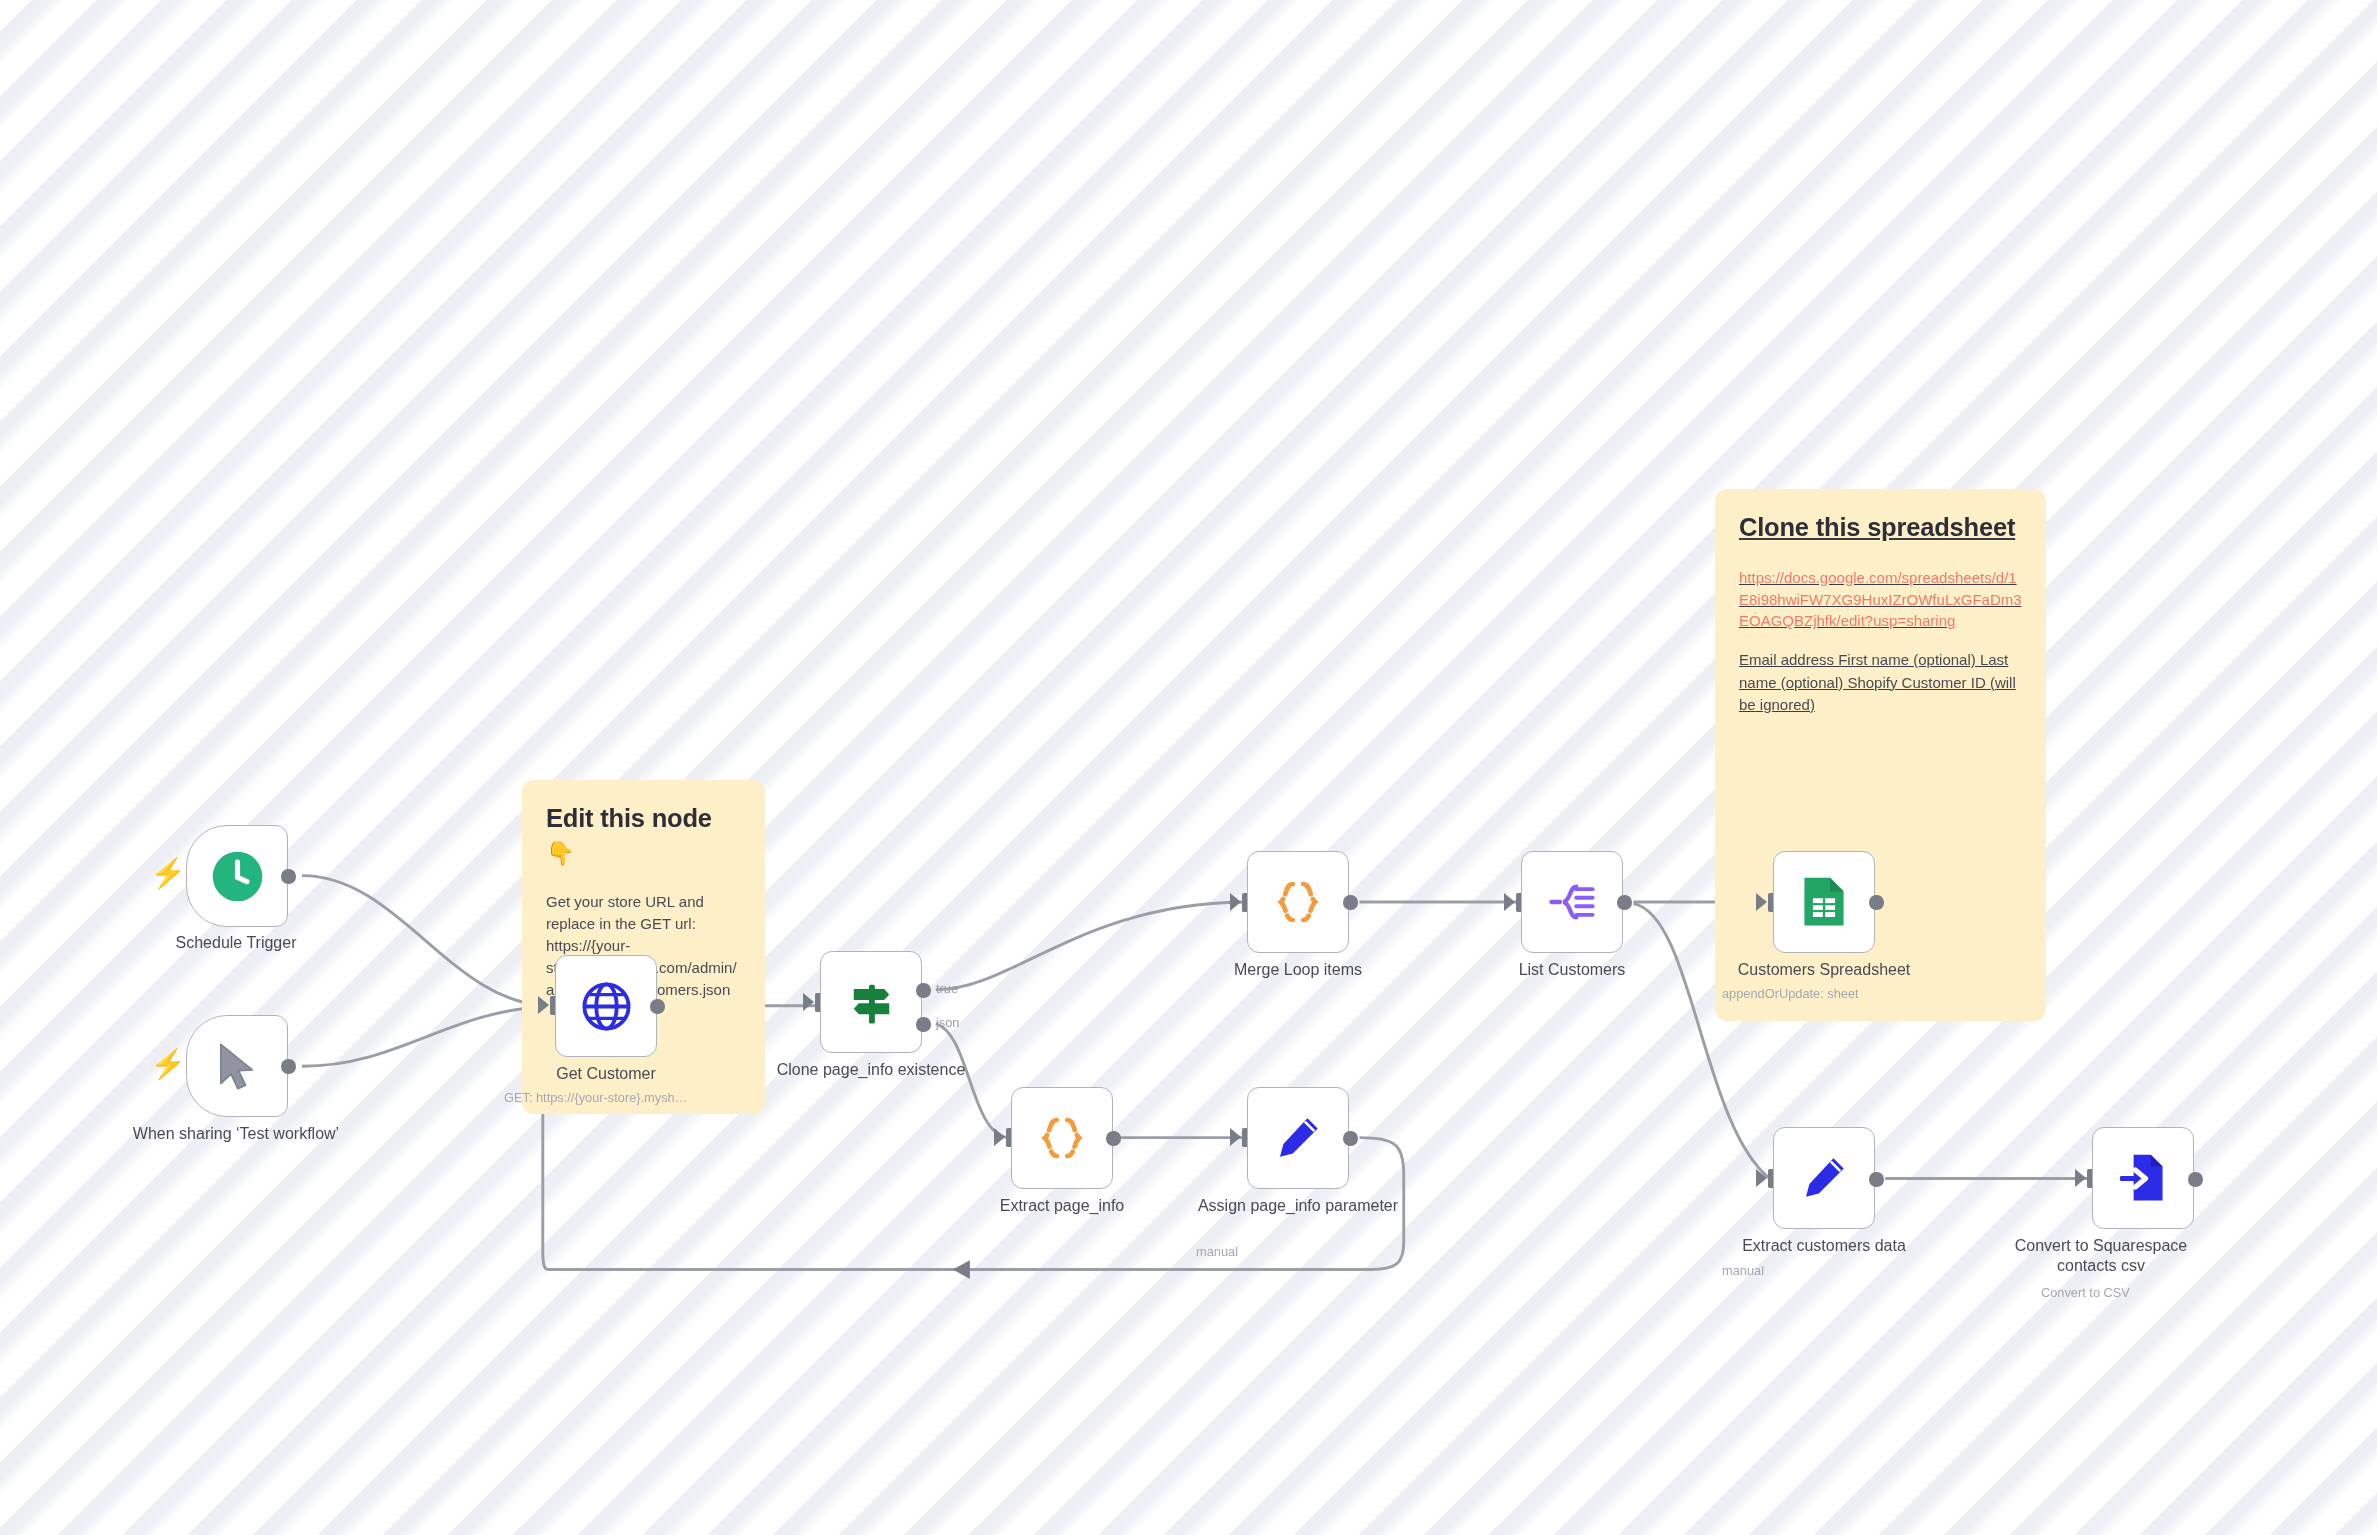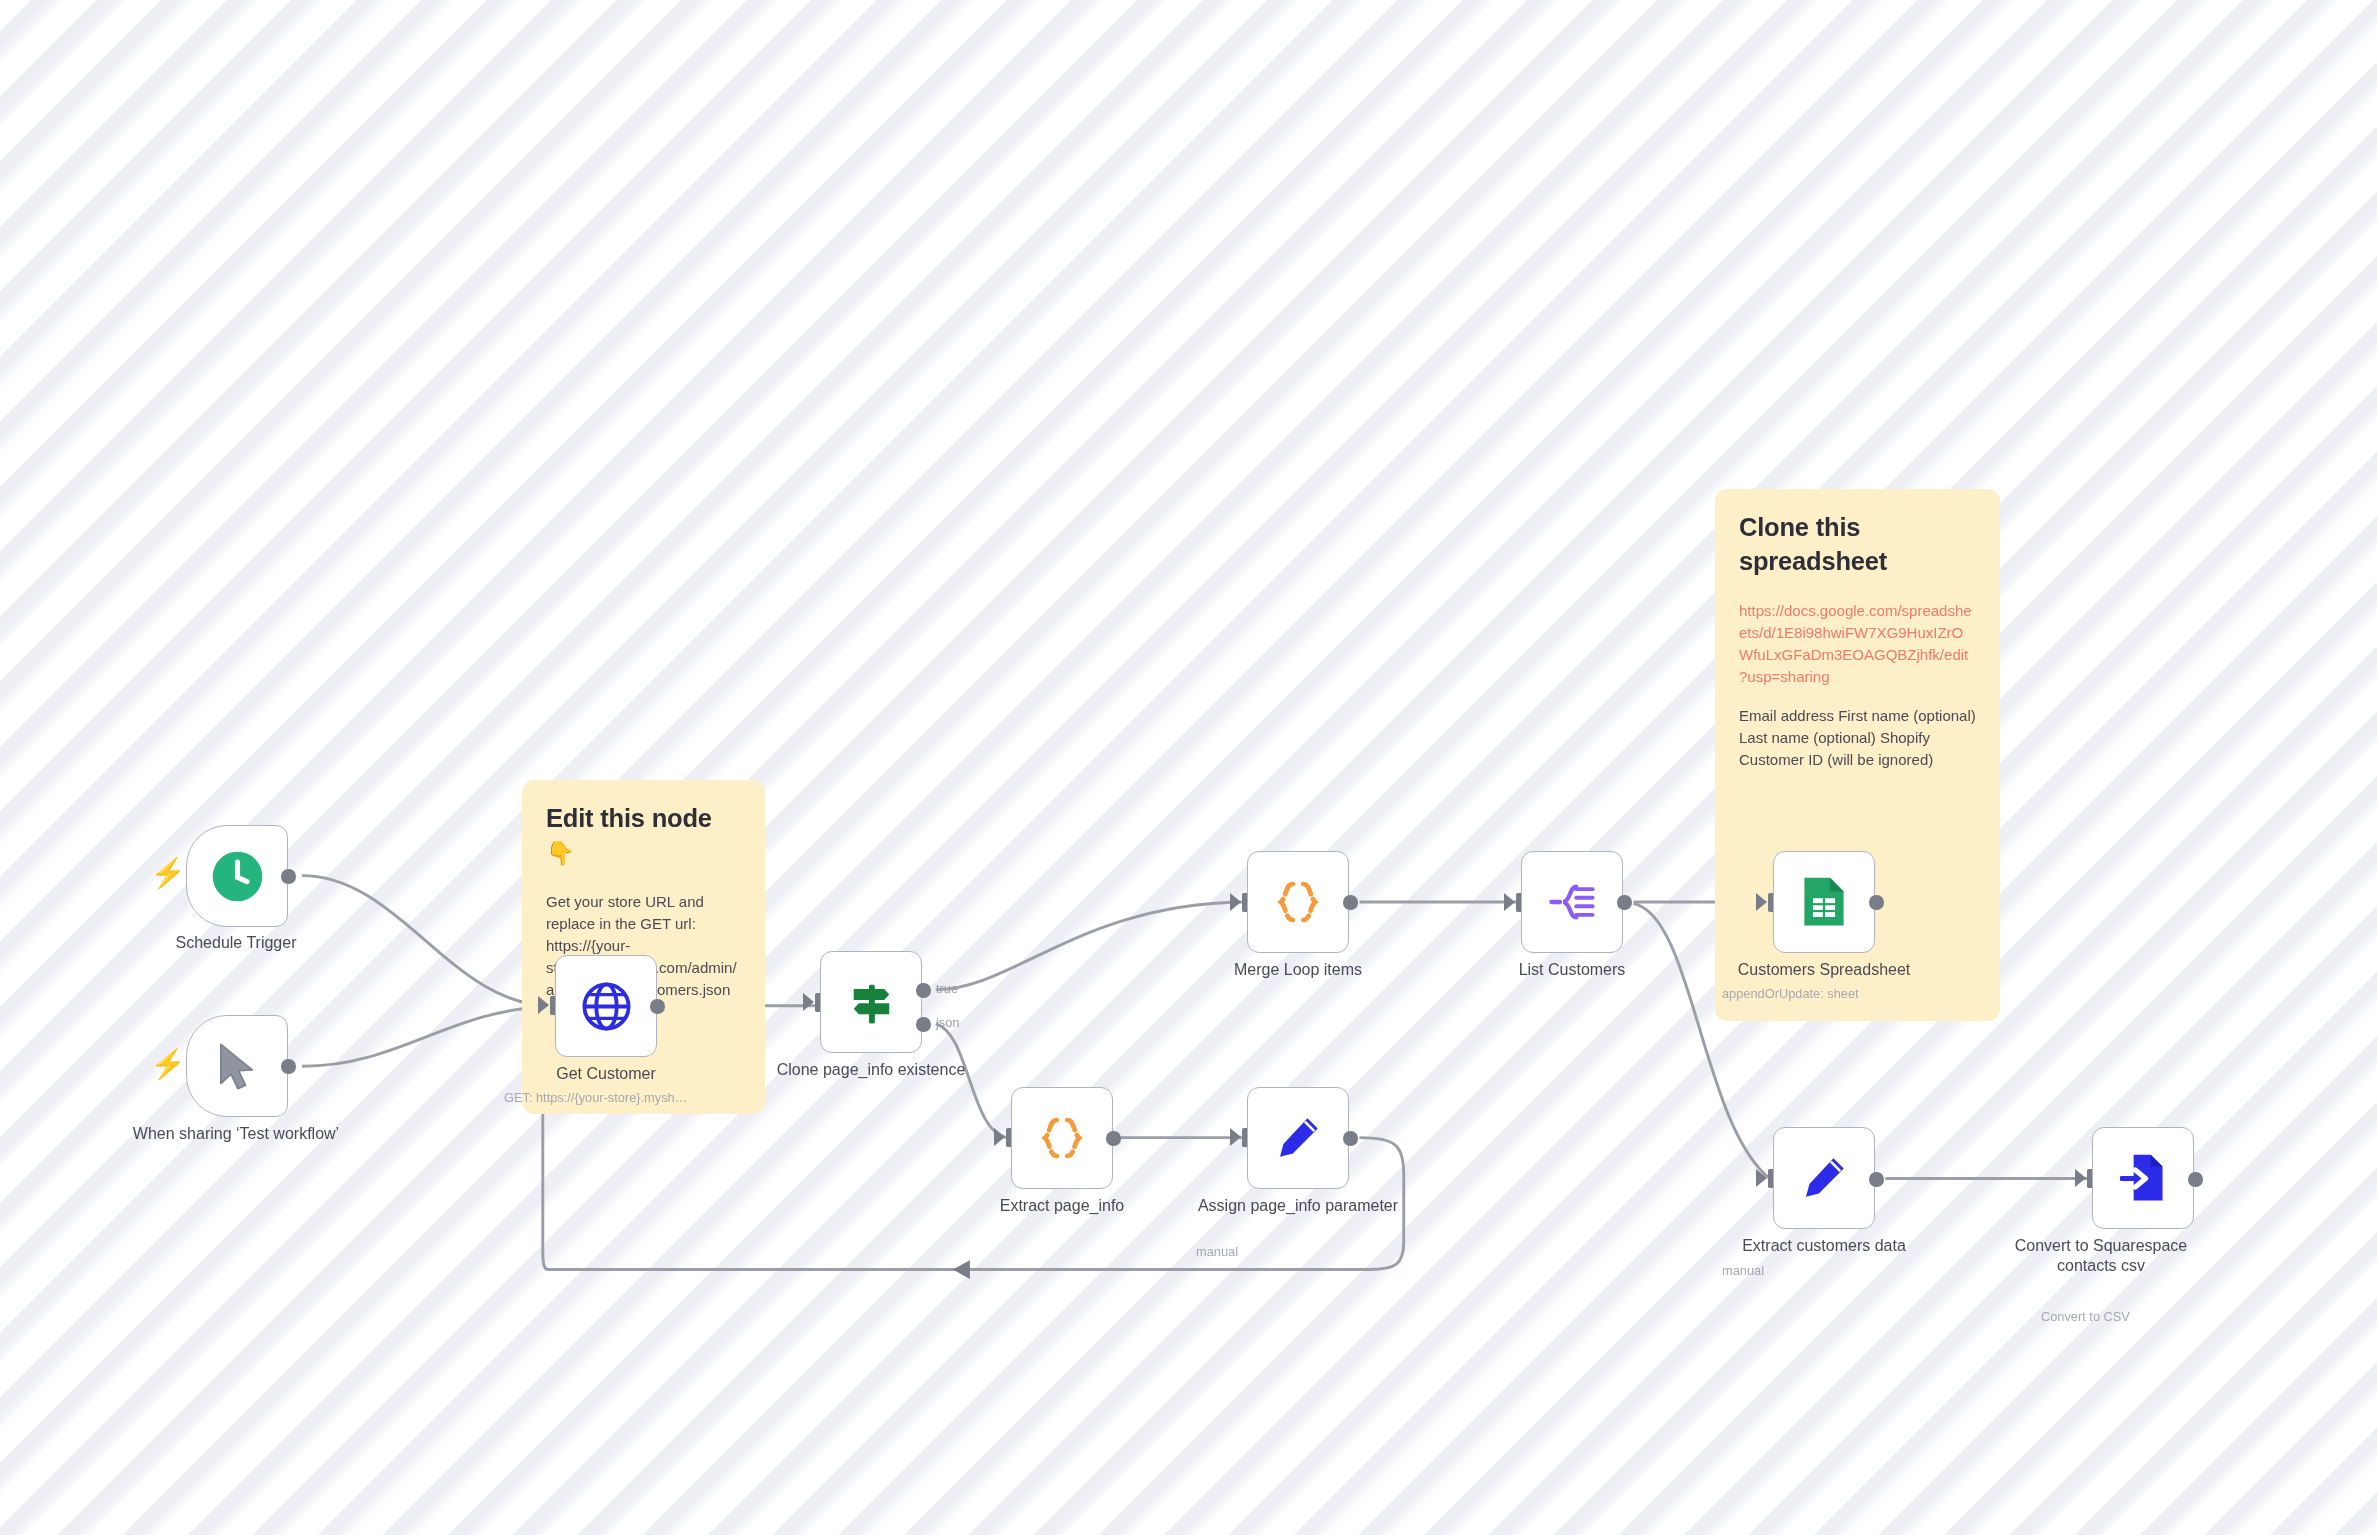--- a/index.html
+++ b/index.html
@@ -174,21 +174,21 @@
   </svg>
 
   <div class="sticky" style="left:522px; top:780px; width:243px; height:334px;">
     <h2>
       <span>Edit this node</span>
       <span class="emoji">👇</span>
     </h2>
     <p>Get your store URL and replace in the GET url: https://{your-store}.myshopify.com/admin/api/2025-01/customers.json</p>
   </div>
 
-  <div class="sticky" style="left:1715px; top:489px; width:285px; height:532px;">
+  <div class="sticky" style="left:1715px; top:489px; width:331px; height:532px;text-decoration:underline;">
     <h2>Clone this spreadsheet</h2>
     <p class="link">https://docs.google.com/spreadsheets/d/1E8i98hwiFW7XG9HuxIZrOWfuLxGFaDm3EOAGQBZjhfk/edit?usp=sharing</p>
     <p class="list">Email address
 First name (optional)
 Last name (optional)
 Shopify Customer ID (will be ignored)</p>
   </div>
 
   <div class="bolt" style="left:150px; top:859px;">⚡</div>
   <div class="node trigger" style="left:186px; top:825px;">
@@ -321,16 +321,16 @@
   <div class="node" style="left:2092px; top:1127px;">
     <svg class="ico" width="46" height="51" viewBox="0 0 54 60">
       <path d="M16 2 H36 L50 16 V56 H16 Z" fill="#2b2be8"></path>
       <path d="M36 2 L50 16 H36 Z" fill="#1f1fc0"></path>
       <path d="M2 30 H26" stroke="#2b2be8" stroke-width="6" stroke-linecap="round"></path>
       <path d="M18 20 L30 30 L18 40" stroke="#ffffff" stroke-width="6" fill="none" stroke-linecap="round" stroke-linejoin="round"></path>
     </svg>
   </div>
   <div class="port" style="left:2188px; top:1172px;"></div>
   <div class="node-label" style="left:1999px; top:1236px; width:204px;">Convert to Squarespace contacts csv</div>
-  <div class="node-sub" style="left:2041px; top:1285px; width:204px;margin-top:24px;">Convert to CSV</div>
+  <div class="node-sub" style="left:2041px; top:1285px; width:204px;">Convert to CSV</div>
 
 </div>
 
 
 </body></html>

